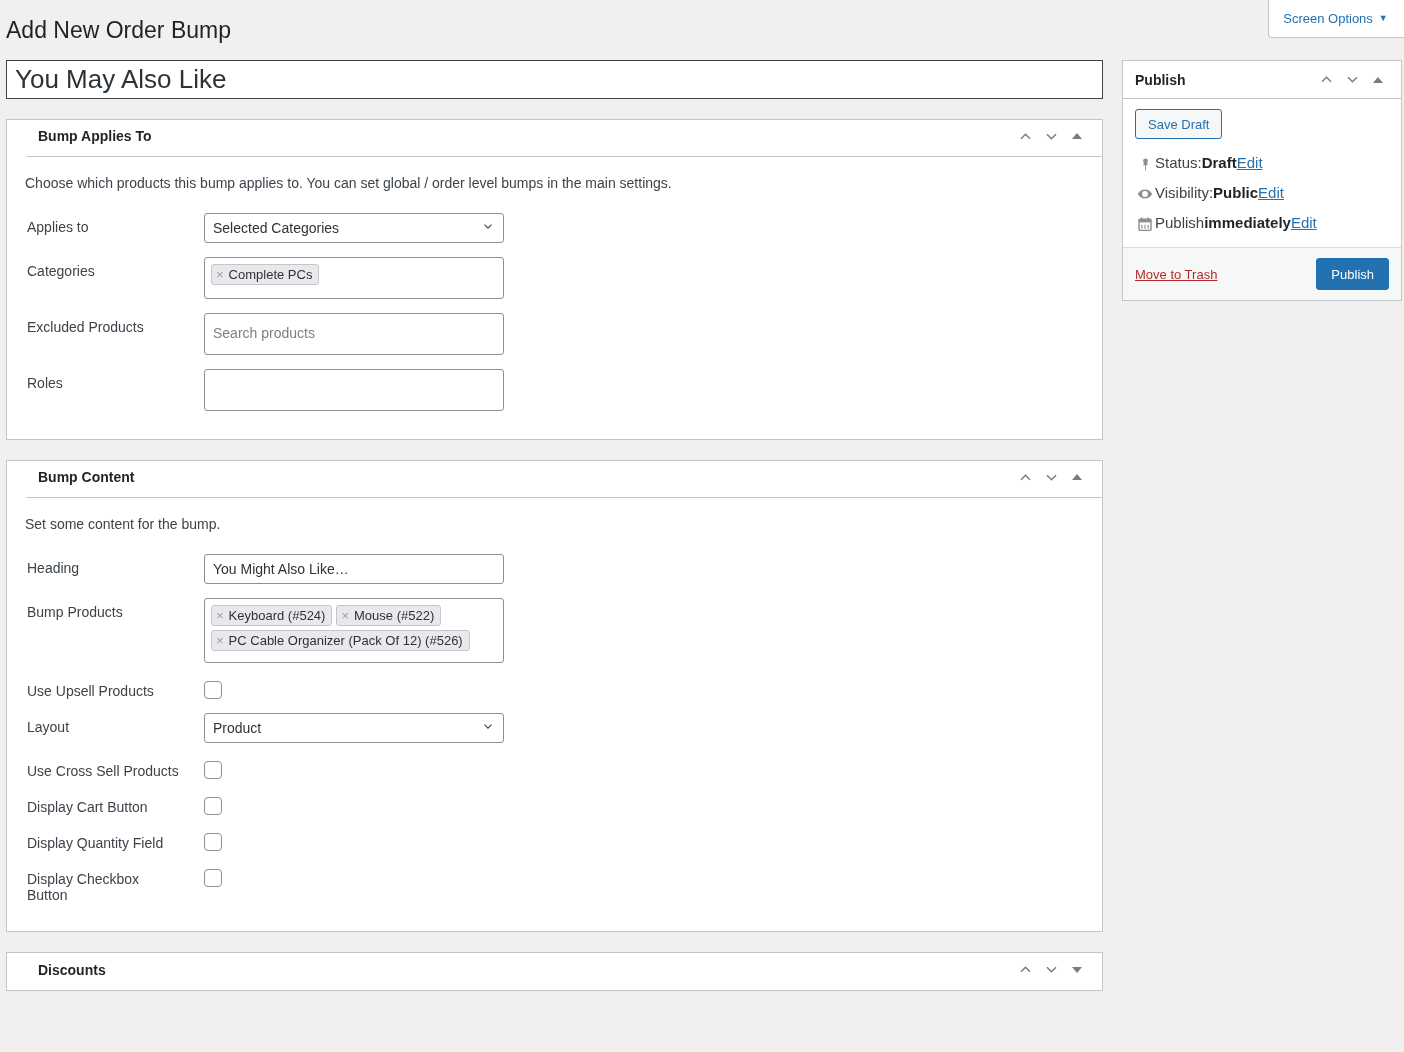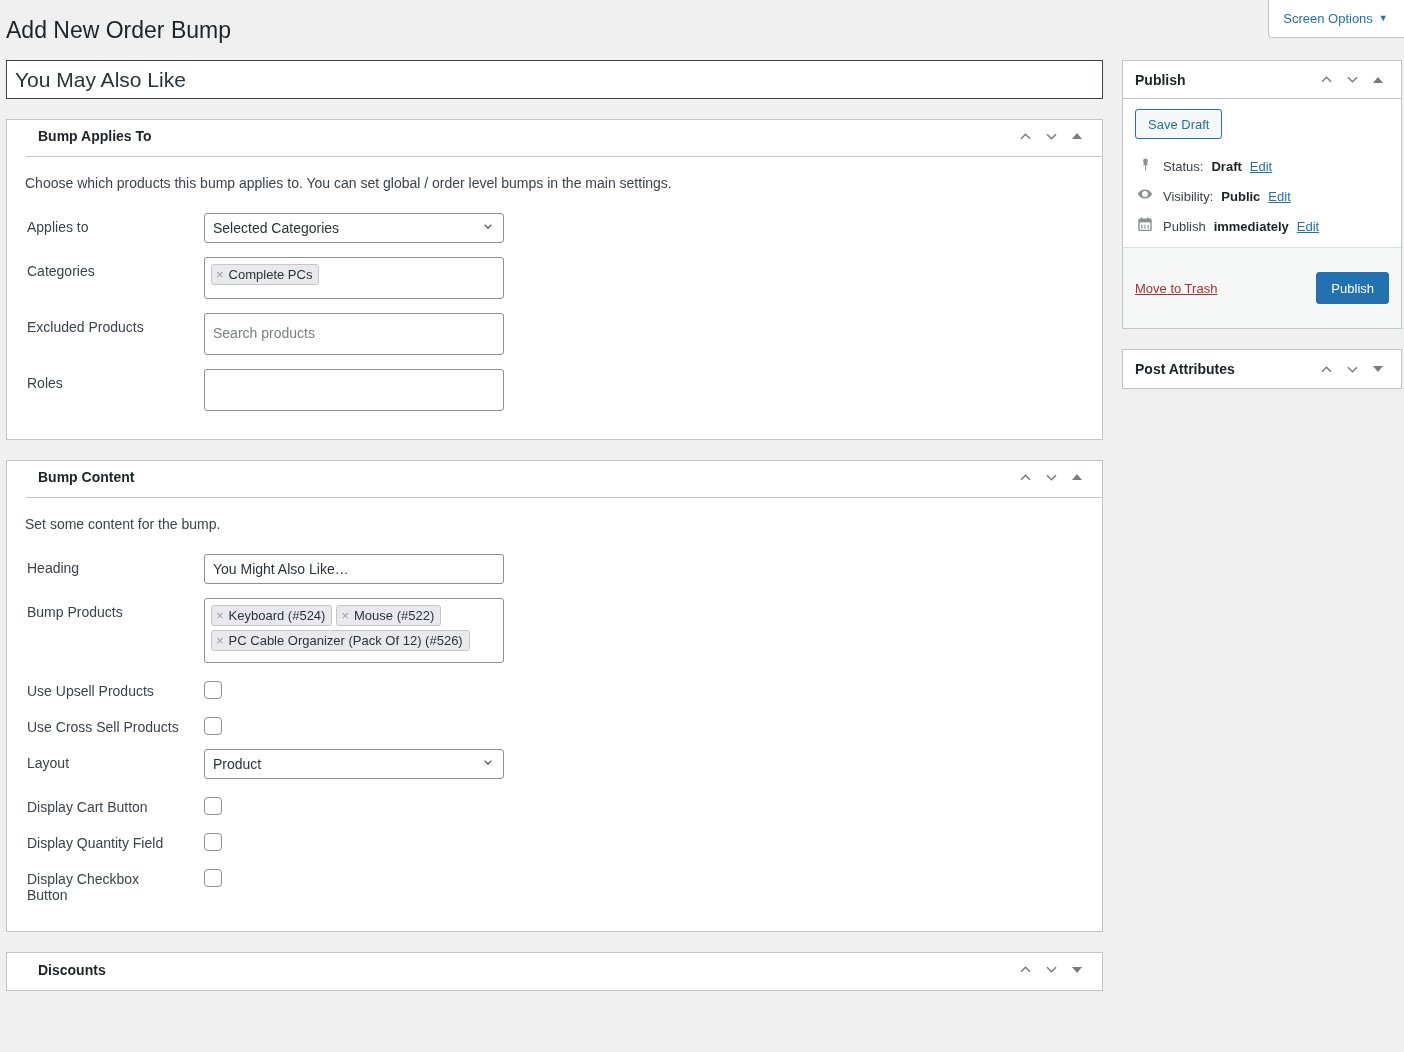--- a/index.html
+++ b/index.html
@@ -50,21 +50,21 @@
   .side-col {
     position: absolute; left: 1122px; top: 60px;
     width: 280px;
   }
 
   
   .title-input {
     display: block;
     width: 1097px; height: 39px;
     padding: 3px 8px;
-    font-size: 21px;
+    font-size: 26px;
     font-family: "Liberation Sans", sans-serif;
     color: #2c3338;
     background: #fff;
     border: 1px solid #3c434a;
     border-radius: 0;
     outline: none;
     margin-bottom: 20px;
   }
 
   
@@ -219,42 +219,42 @@
     background: #f6f7f7;
     border: 1px solid #2271b1;
     border-radius: 3px;
     color: #2271b1;
     font-size: 13px;
     font-family: "Liberation Sans", sans-serif;
     cursor: pointer;
     margin-bottom: 10px;
   }
   .misc-row {
-    display: flex; align-items: flex-end;
-    font-size: 13px; color: #3c434a;
+    display: flex; align-items: flex-start;
+    font-size: 15px; color: #3c434a;
     padding: 5px 0;
-    gap: 8px;
+    gap: 0;
   }
   .misc-icon {
     width: 20px; height: 20px;
     display: flex; align-items: center; justify-content: center;
     color: #8c8f94;
     flex-shrink: 0;
   }
   .misc-row b { color: #1d2327; }
   .edit-link {
     color: #2271b1;
     text-decoration: underline;
     cursor: pointer;
   }
   .publish-footer {
     display: flex; align-items: center; justify-content: space-between;
     border-top: 1px solid #dcdcde;
     background: #f6f7f7;
-    padding: 24px 12px;
+    padding: 10px 12px;
   }
   .trash-link {
     color: #b32d2e;
     text-decoration: underline;
     font-size: 13px;
     cursor: pointer;
   }
   .btn-primary {
     display: inline-flex; align-items: center; justify-content: center;
     height: 32px; padding: 0 14px;
@@ -409,43 +409,43 @@
         </div>
 
         <div class="form-row">
           <div class="form-label">Use Upsell Products</div>
           <div class="field">
             <input class="cb" type="checkbox" style="">
           </div>
         </div>
 
         <div class="form-row">
-          <div class="form-label">Use Cross Sell Products</div>
-          <div class="field">
-            <input class="cb" type="checkbox" style="">
-          </div>
-        </div>
-
-        <div class="form-row">
           <div class="form-label">Layout</div>
           <div class="field">
             <div class="select-wrap">
               <select class="wp-select">
                 <option>Product</option>
               </select>
               <span class="select-chevron">
                 <svg width="14" height="14" viewBox="0 0 20 20">
                     <path d="M5 8l5 5 5-5" stroke="currentColor" stroke-width="1.6" fill="none"></path>
                   </svg>
               </span>
             </div>
           </div>
         </div>
 
         <div class="form-row">
+          <div class="form-label">Use Cross Sell Products</div>
+          <div class="field">
+            <input class="cb" type="checkbox" style="">
+          </div>
+        </div>
+
+        <div class="form-row">
           <div class="form-label">Display Cart Button</div>
           <div class="field">
             <input class="cb" type="checkbox" style="">
           </div>
         </div>
 
         <div class="form-row">
           <div class="form-label">Display Quantity Field</div>
           <div class="field">
             <input class="cb" type="checkbox" style="">
@@ -550,37 +550,15 @@
           <span class="edit-link">Edit</span>
         </div>
       </div>
 
       <div class="publish-footer">
         <span class="trash-link">Move to Trash</span>
         <button class="btn-primary">Publish</button>
       </div>
     </div>
 
-    <div class="side-box">
-      <div class="side-header collapsed">
-        <span class="side-title">Post Attributes</span>
-        <div class="handle-actions">
-          <button class="handle-btn handle-order">
-            <svg width="15" height="15" viewBox="0 0 20 20">
-                <path d="M4 13l6-6 6 6" stroke="currentColor" stroke-width="2" fill="none"></path>
-              </svg>
-          </button>
-          <button class="handle-btn handle-order">
-            <svg width="15" height="15" viewBox="0 0 20 20">
-                <path d="M4 7l6 6 6-6" stroke="currentColor" stroke-width="2" fill="none"></path>
-              </svg>
-          </button>
-          <button class="handle-btn">
-            <svg width="12" height="12" viewBox="0 0 12 12">
-                <path d="M6 9L1 3h10z" fill="currentColor"></path>
-              </svg>
-          </button>
-        </div>
-      </div>
-    </div>
 
   </div>
 </div>
 
 </body></html>

